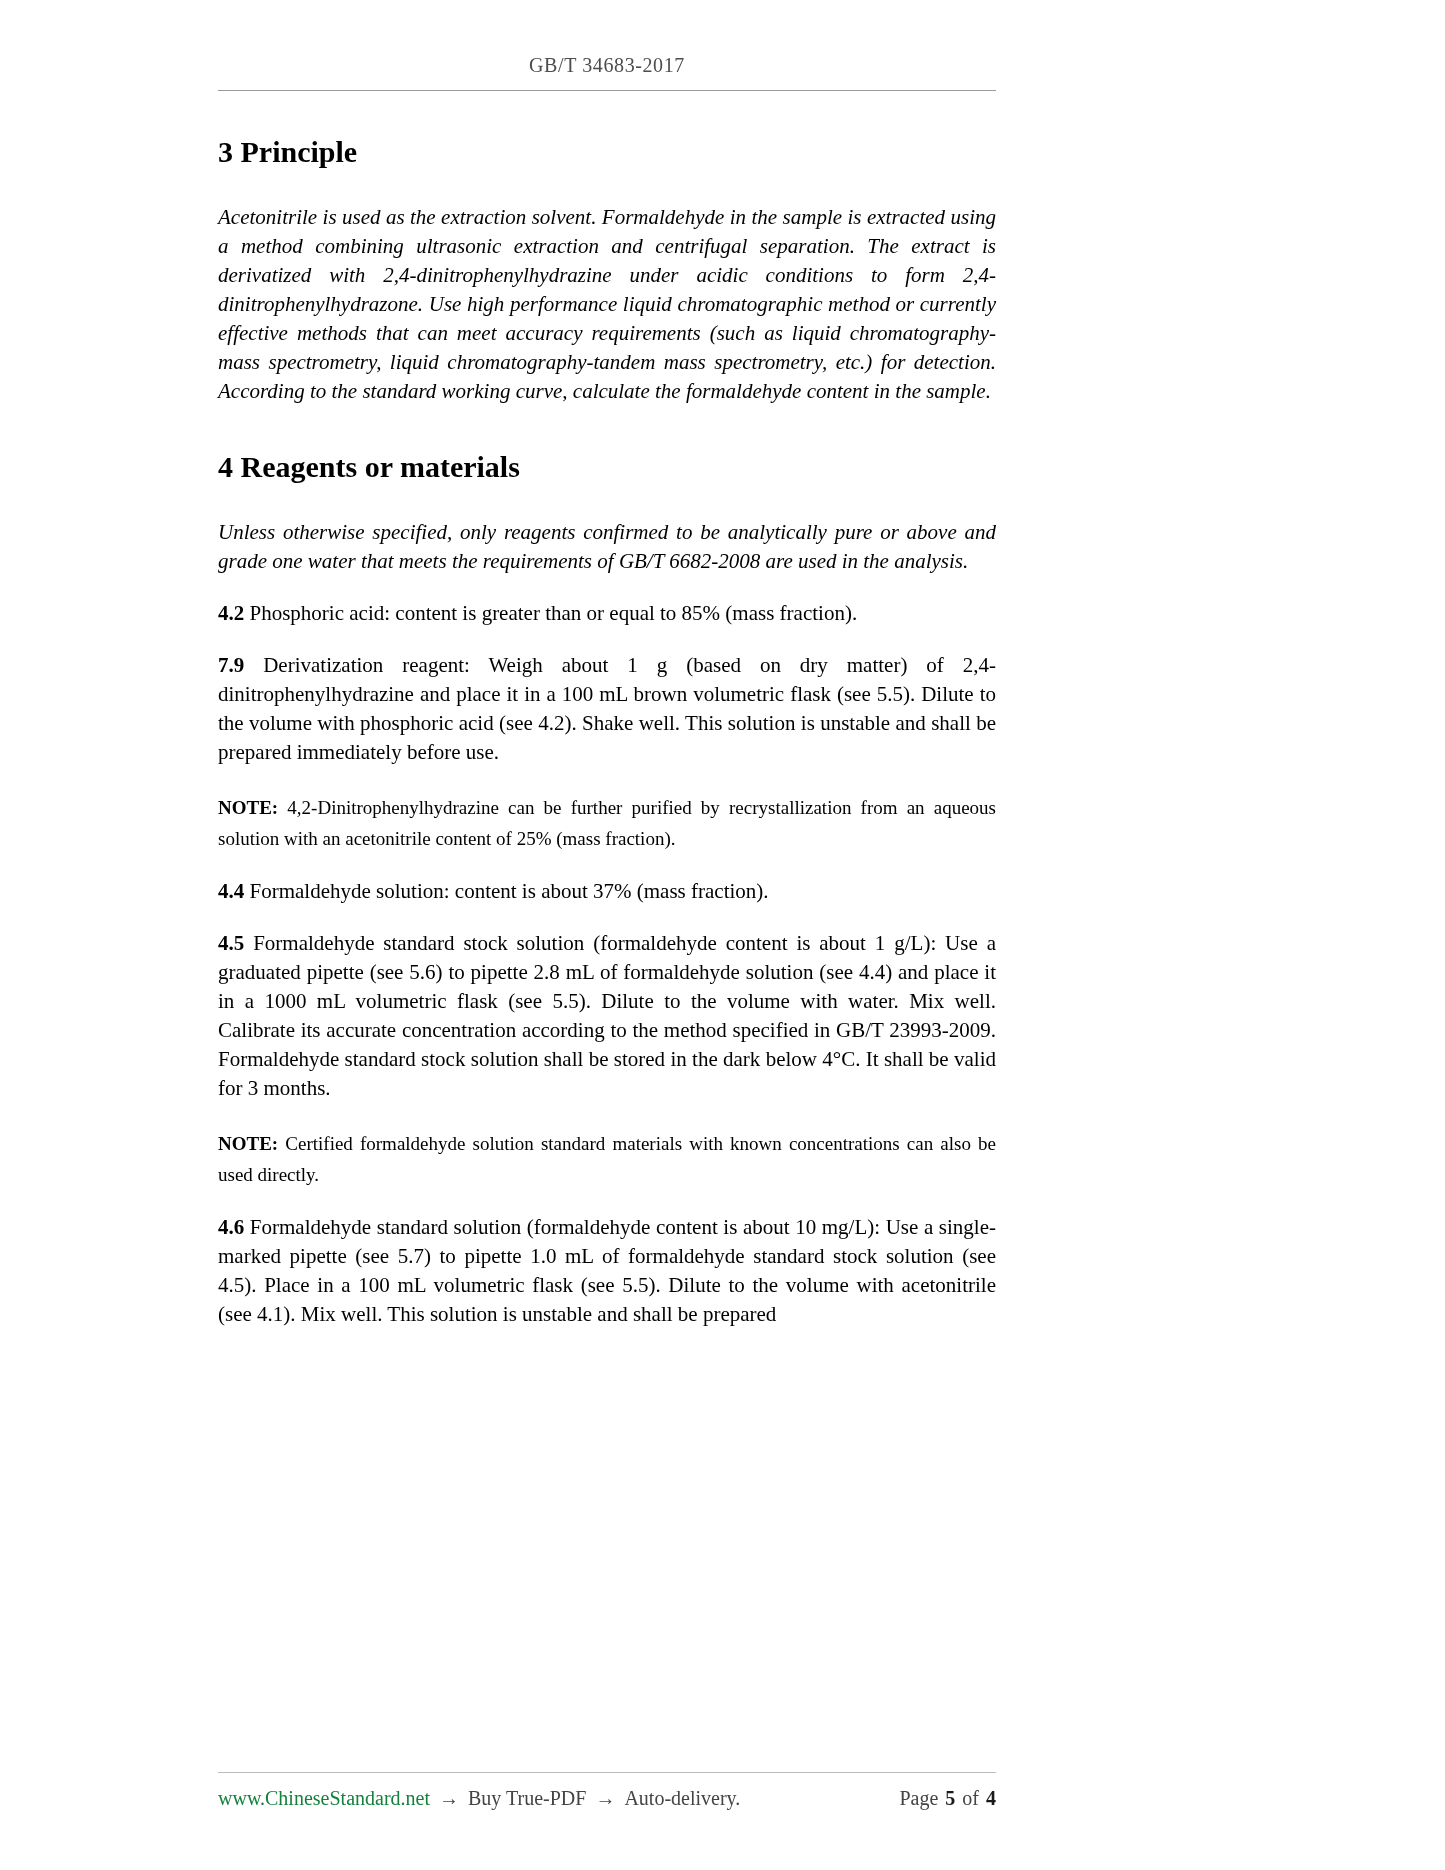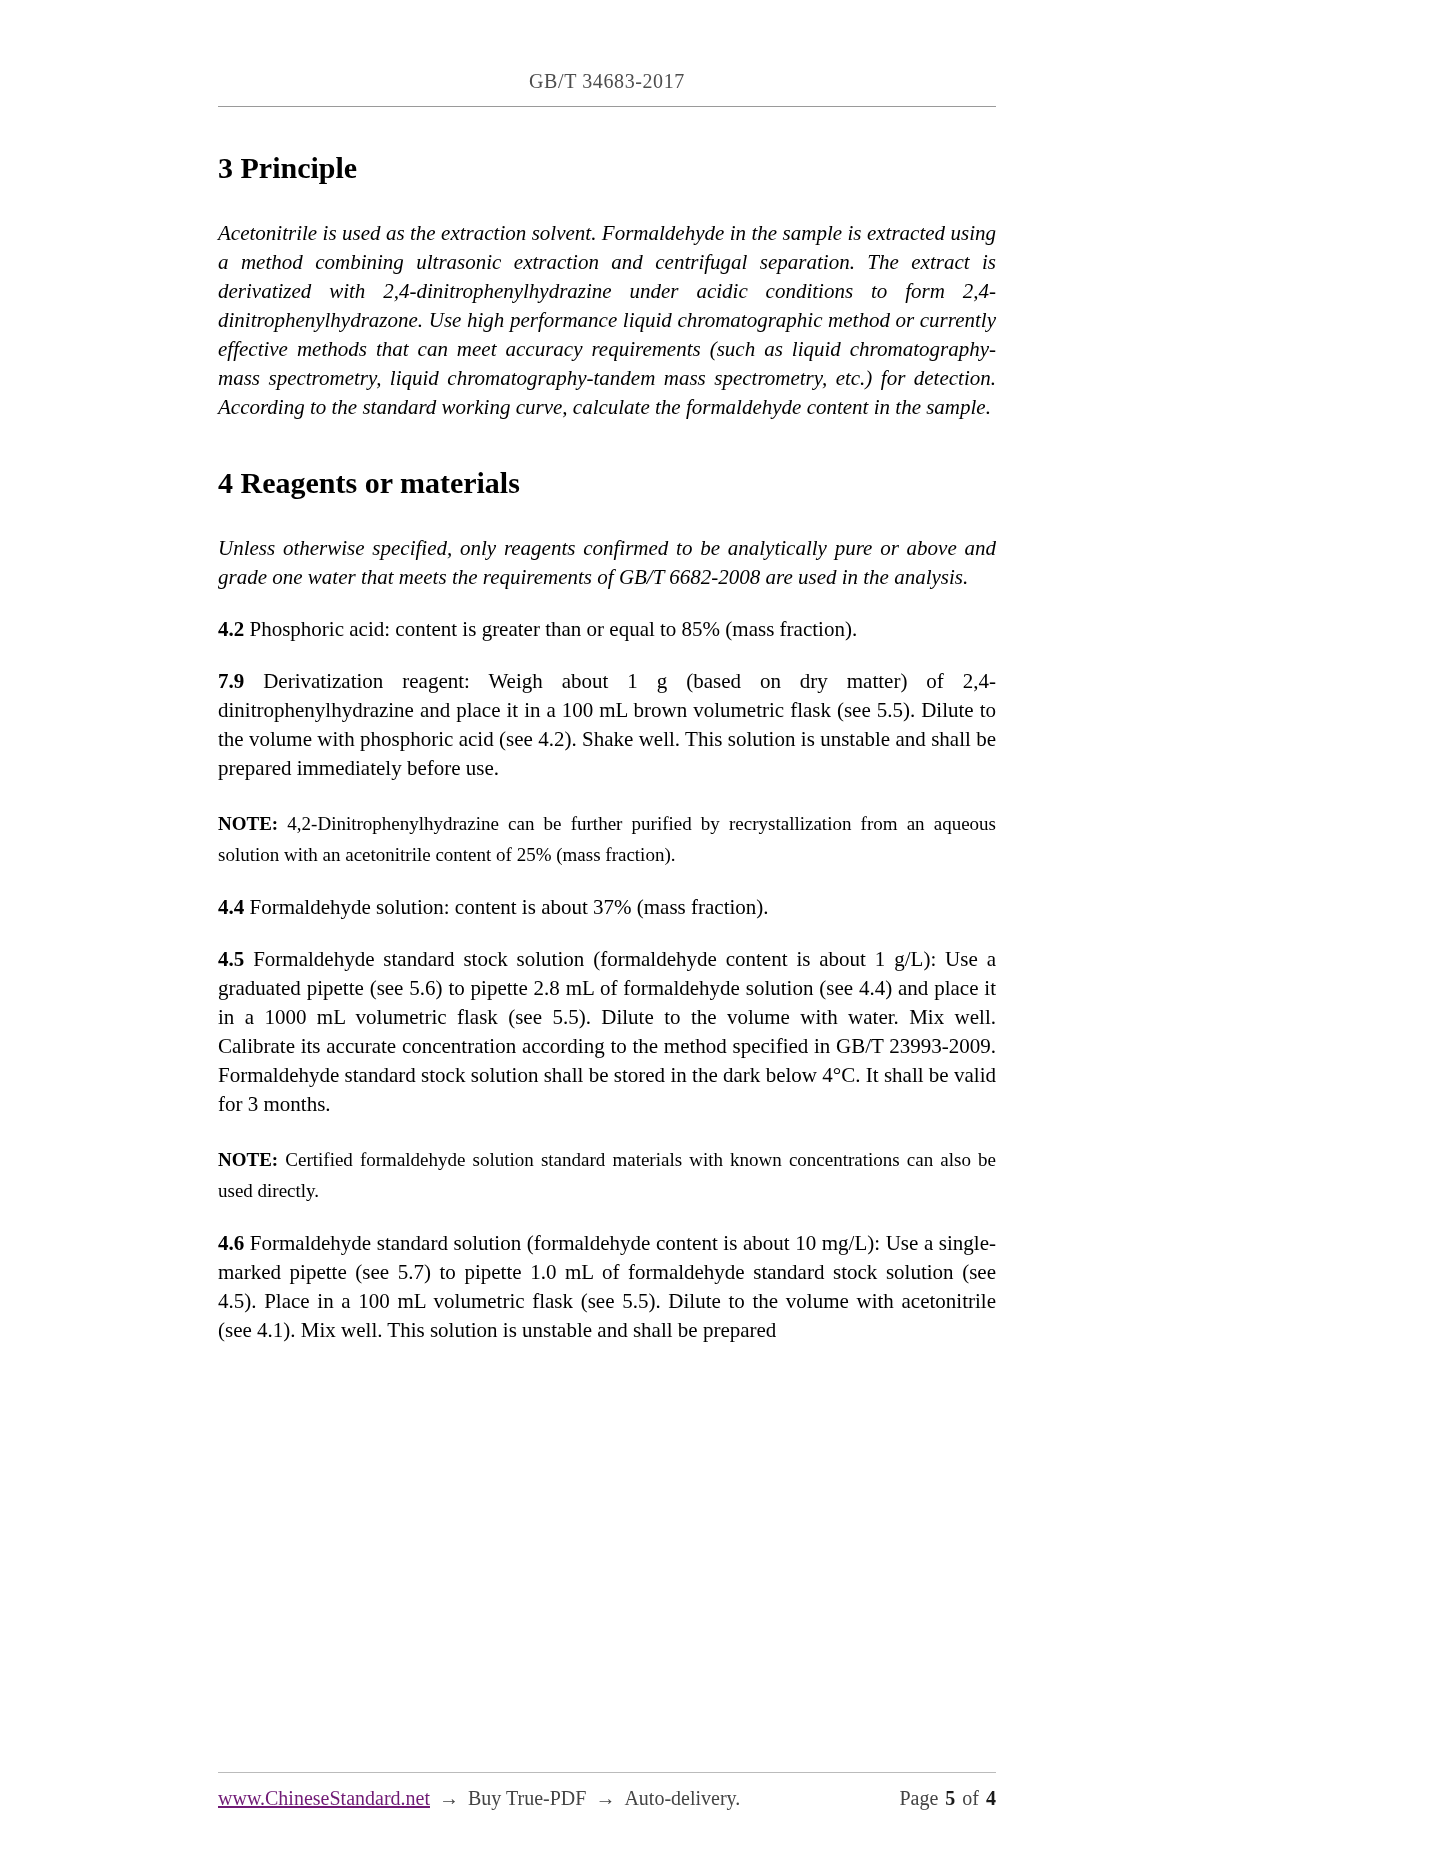--- a/index.html
+++ b/index.html
@@ -9,21 +9,21 @@
     height: 1870px;
     background: #ffffff;
     color: #000000;
     font-family: "Liberation Serif", serif;
     position: relative;
     overflow: hidden;
   }
   .page-content {
     position: absolute;
     left: 218px;
-    top: 16px;
+    top: 0;
     width: 778px;
   }
   .doc-header {
     text-align: center;
     padding-top: 54px;
   }
   .doc-number {
     font-size: 20px;
     color: #4d4d4d;
     letter-spacing: 0.6px;
@@ -72,22 +72,21 @@
     align-items: baseline;
     font-size: 20px;
     color: #444444;
   }
   .footer-left {
     display: flex;
     align-items: baseline;
     gap: 9px;
   }
   .footer-link {
-    color: #701a75;
-    text-decoration: underline;
+    color: #15803d;
     cursor: pointer;
   }
   .footer-arrow {
     color: #444444;
   }
   .footer-right {
     display: flex;
     align-items: baseline;
     gap: 7px;
   }

